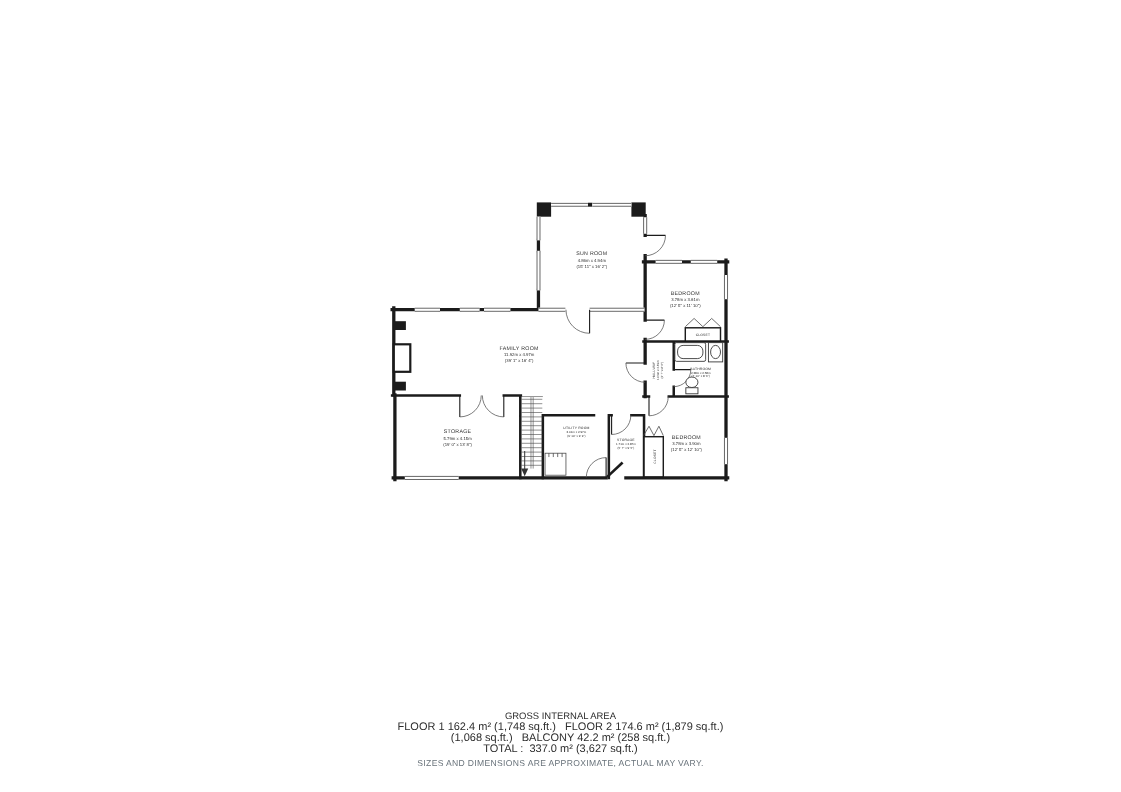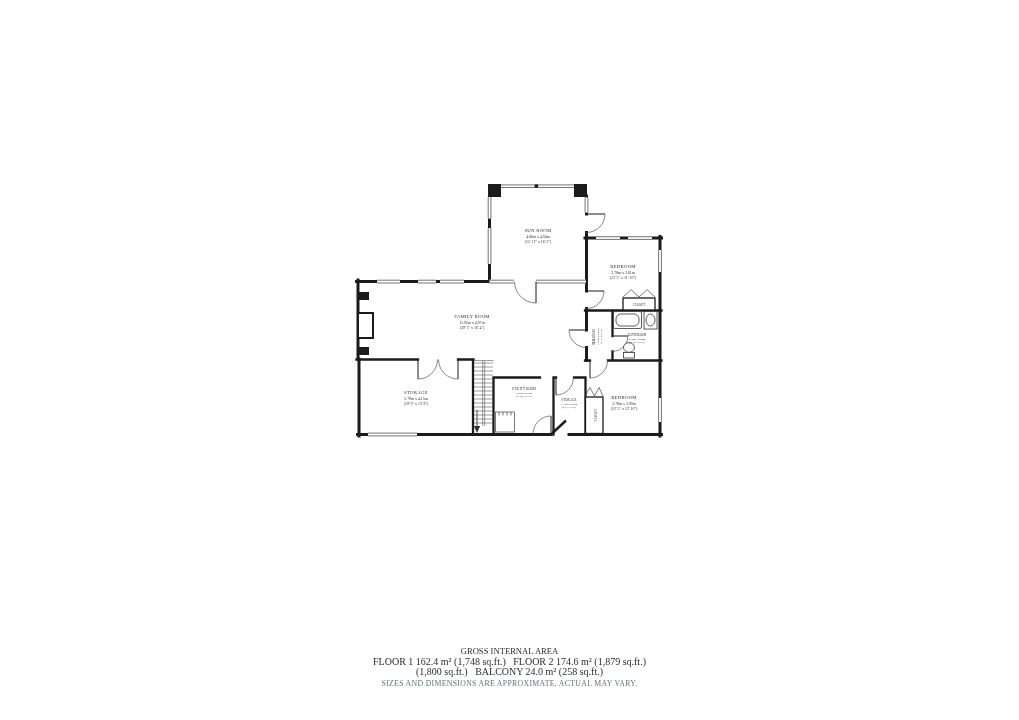--- a/index.html
+++ b/index.html
@@ -1,17 +1,17 @@
 <!DOCTYPE html>
 <html><head>
 <meta charset="utf-8">
 <style>
   html,body{margin:0;padding:0;background:#fff;}
   .canvas{position:relative;width:808px;height:720px;background:#ffffff;overflow:hidden;
-          font-family:Liberation Serif, serif;}
+          font-family:Liberation Sans, sans-serif;}
   .plan-svg{position:absolute;left:340px;top:170px;width:350px;height:292px;}
   .room-name{font-size:4.8px;letter-spacing:.25px;fill:#2e2e2e;}
   .room-dim{font-size:3.9px;fill:#2e2e2e;}
   .room-name-sm{font-size:3.1px;letter-spacing:.15px;fill:#2e2e2e;}
   .room-dim-sm{font-size:2.7px;fill:#2e2e2e;}
   .closet-txt{font-size:3px;letter-spacing:.2px;fill:#2e2e2e;}
   .footer{position:absolute;left:0;top:646px;width:1019px;text-align:center;color:#2d2d2d;}
   .footer .line{font-size:10px;line-height:10.3px;white-space:pre;}
   .footer .title{font-size:8.6px;line-height:10.5px;}
   .disclaimer{margin-top:2px;font-size:7.8px;letter-spacing:.3px;color:#68727a;}
@@ -194,21 +194,22 @@
 
     <g stroke="#444" stroke-width="0.7" fill="#ffffff">
       <rect x="495.5" y="412" width="19" height="20"></rect>
       <path d="M499 412 v3.5 M503 412 v3.5 M507 412 v3.5 M511 412 v3.5" fill="none"></path>
     </g>
   </svg>
 
   <div class="footer">
     <div class="title">GROSS INTERNAL AREA</div>
     <div class="line">FLOOR 1 162.4 m² (1,748 sq.ft.)   FLOOR 2 174.6 m² (1,879 sq.ft.)</div>
-    <div class="line">(1,800 sq.ft.)   BALCONY 24.0 m² (258 sq.ft.)</div>
+    <div class="line">(1,068 sq.ft.)   BALCONY 42.2 m² (258 sq.ft.)</div>
+    <div class="line">TOTAL :  337.0 m² (3,627 sq.ft.)</div>
     <div class="disclaimer">SIZES AND DIMENSIONS ARE APPROXIMATE, ACTUAL MAY VARY.</div>
   </div>
 
   <svg class="pin" viewBox="0 0 14 19" xmlns="http://www.w3.org/2000/svg">
     <path d="M7 0.5 C3.3 0.5 0.5 3.3 0.5 6.9 C0.5 11.6 7 18.2 7 18.2 S13.5 11.6 13.5 6.9 C13.5 3.3 10.7 0.5 7 0.5 Z" fill="#4aa8d4"></path>
     <circle cx="7" cy="6.8" r="2.5" fill="#ffffff"></circle>
   </svg>
 
 </div>
 

